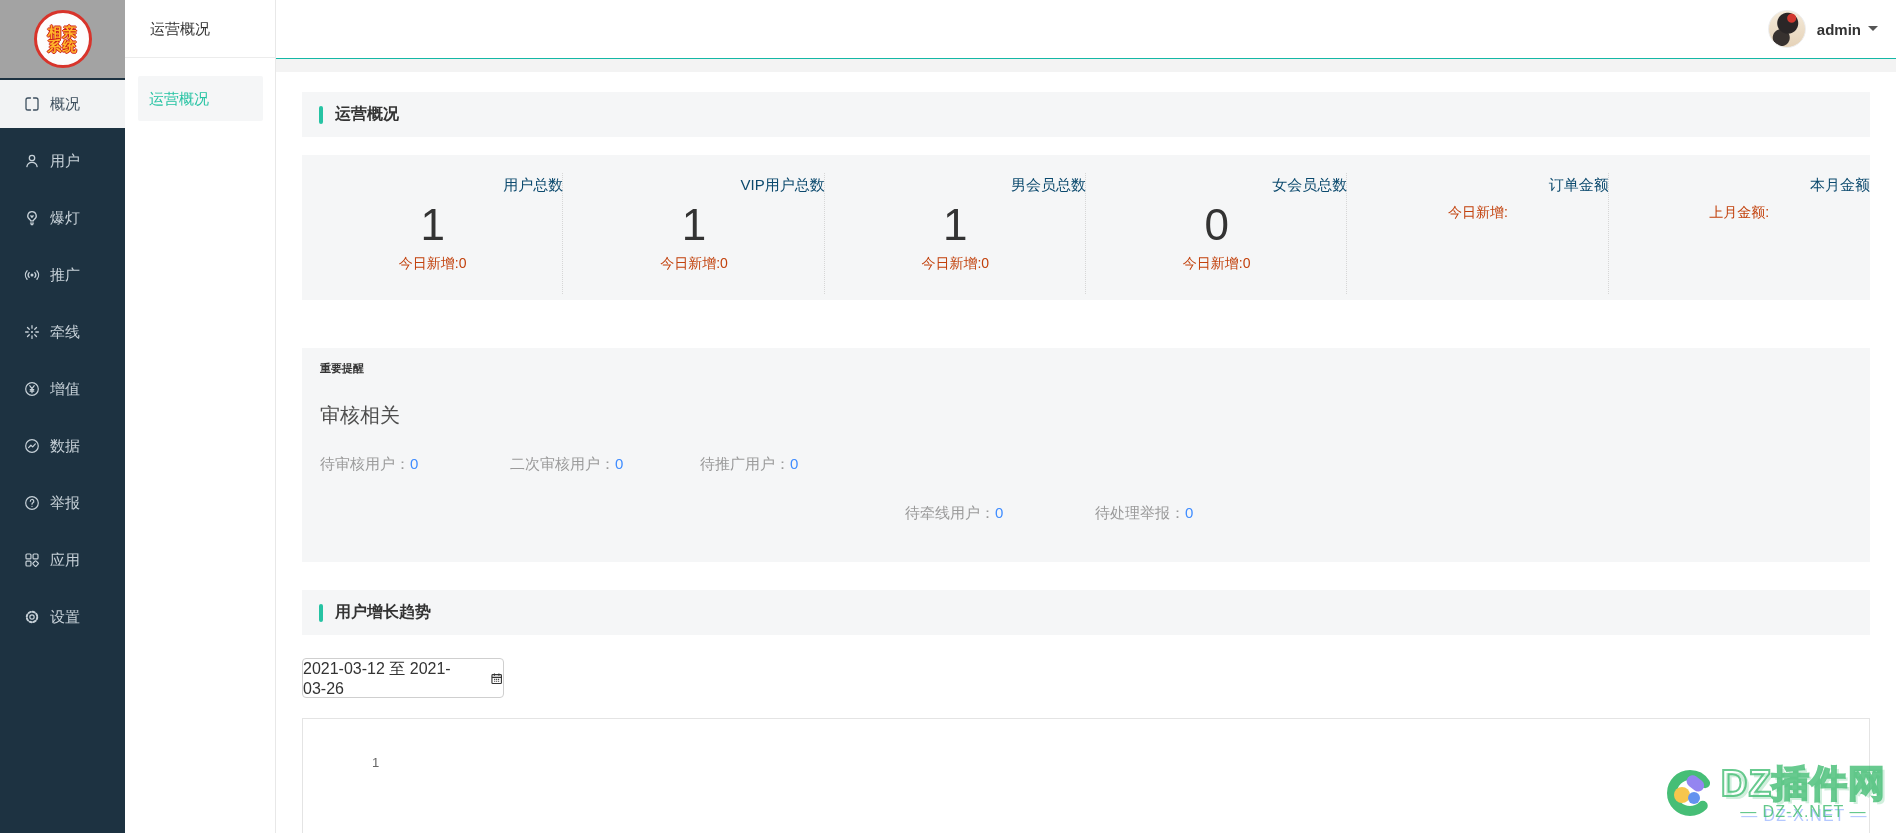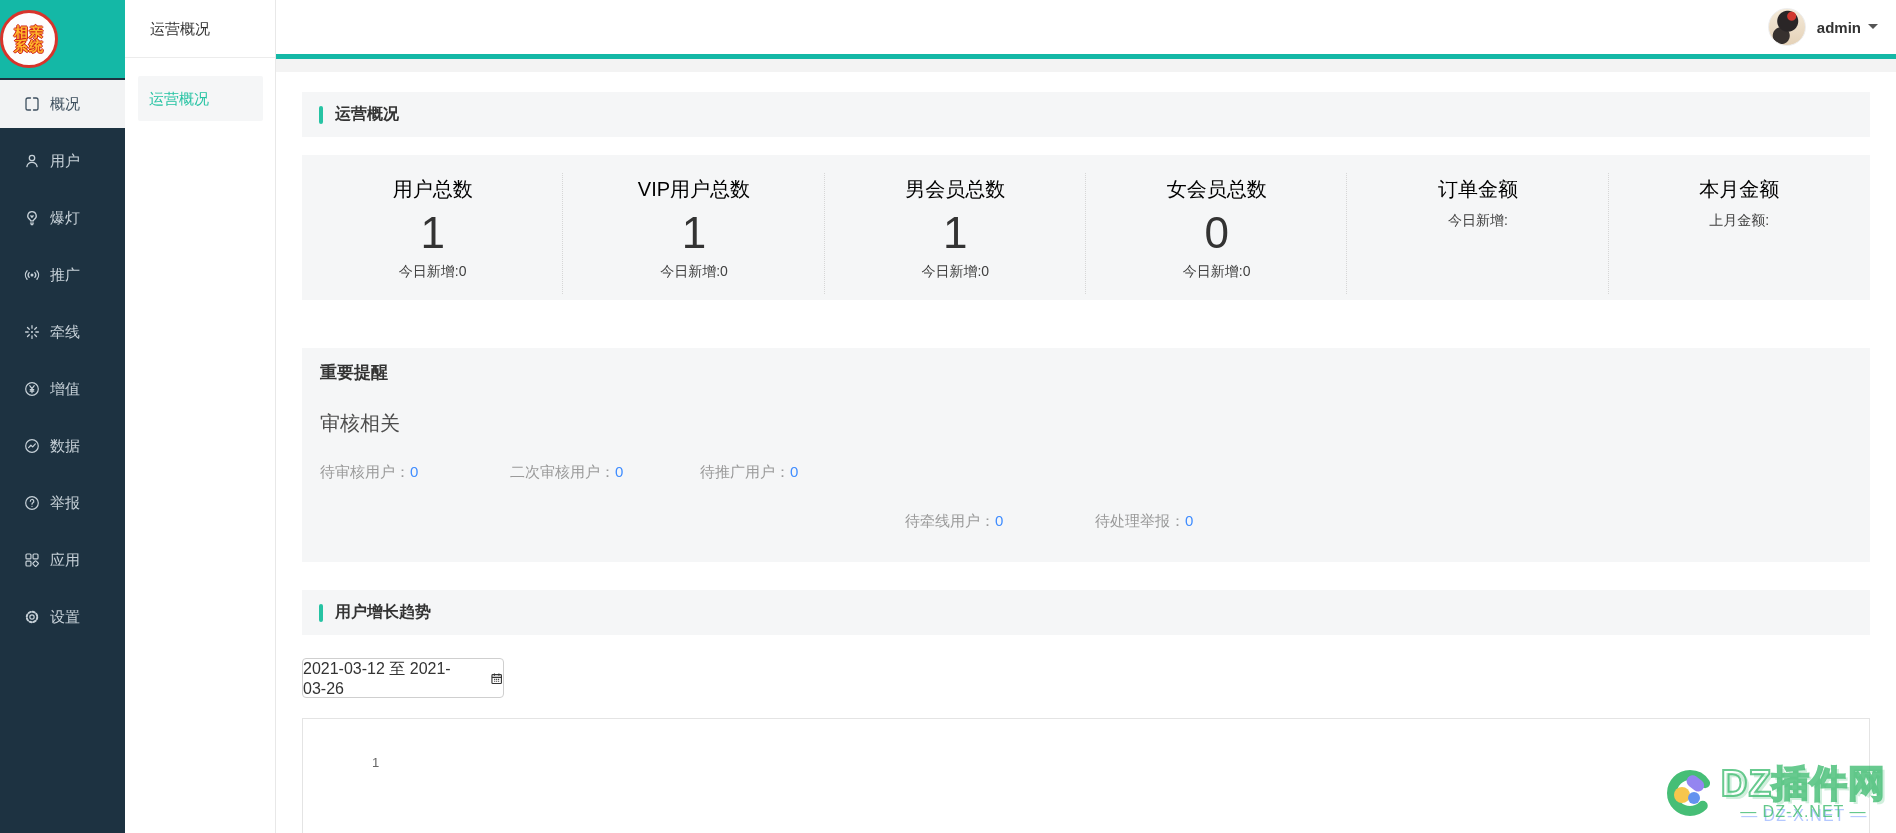--- a/index.html
+++ b/index.html
@@ -5,42 +5,42 @@
   * { box-sizing: border-box; }
   html,body { margin:0; padding:0; }
   body {
     width:1896px; height:833px; position:relative; overflow:hidden;
     background:#fff; font-family:"Liberation Sans", sans-serif;
     -webkit-font-smoothing:antialiased;
   }
 
   
   .sidebar { position:absolute; left:0; top:0; bottom:0; width:125px; background:#1d3241; z-index:6; }
-  .logo-wrap { height:78px; background:#14b8a6; display:flex; align-items:center; justify-content:flex-start; }
+  .logo-wrap { height:78px; background:#a3a3a3; display:flex; align-items:center; justify-content:center; }
   .logo { width:58px; height:58px; border-radius:50%; background:#fdfdfd; border:3px solid #d8342b;
           display:flex; flex-direction:column; align-items:center; justify-content:center; line-height:1.02; overflow:hidden; }
   .logo span { font-size:14px; font-weight:bold; color:#ffb62c; letter-spacing:1px;
           text-shadow:-1px 0 #cf2218, 1px 0 #cf2218, 0 -1px #cf2218, 0 1px #cf2218; }
   .menu { margin-top:2px; }
   .menu-item { height:48px; margin-bottom:9px; display:flex; align-items:center; padding-left:23px;
           color:#c7d1d8; font-size:15px; cursor:pointer; }
   .menu-item svg { width:18px; height:18px; margin-right:9px; flex:none; }
   .menu-item.active { background:#f2f3f4; color:#3c4e5d; }
 
   
   .subnav { position:absolute; left:125px; top:0; bottom:0; width:151px; background:#fff;
           border-right:1px solid #e8e8e8; z-index:5; }
   .subnav-title { height:58px; line-height:58px; padding-left:25px; font-size:15px; color:#333;
           border-bottom:1px solid #ececec; }
   .subnav-item { margin:18px 12px 0 13px; height:45px; line-height:45px; padding-left:11px;
           background:#f5f6f7; color:#26c3a3; font-size:15px; border-radius:2px; cursor:pointer; }
 
   
   .topbar { position:absolute; left:276px; right:0; top:0; height:59px; background:#fff;
-          border-bottom:5px solid #14b8a6; display:flex; align-items:center; justify-content:flex-end;
+          border-bottom:1px solid #14b8a6; display:flex; align-items:center; justify-content:flex-end;
           padding-right:18px; z-index:4; }
   .avatar { width:38px; height:38px; border-radius:50%; border:1px solid #eee; cursor:pointer;
       background:
         radial-gradient(circle at 63% 20%, #d2382f 0 4px, rgba(0,0,0,0) 5px),
         radial-gradient(circle at 52% 34%, #2a2627 0 10px, rgba(0,0,0,0) 11px),
         radial-gradient(circle at 34% 74%, #37312f 0 8px, rgba(0,0,0,0) 9px),
         linear-gradient(180deg,#f4ead9,#e5d2b8); }
   .admin-name { margin-left:11px; font-weight:bold; font-size:15px; color:#333; cursor:pointer; }
   .caret { margin-left:7px; margin-top:4px; width:0; height:0; border:5px solid transparent; border-top-color:#555; }
 
@@ -51,27 +51,27 @@
 
   .section-head { height:45px; background:#f5f6f7; display:flex; align-items:center; padding-left:17px; }
   .section-head .bar { width:4px; height:18px; border-radius:2px; background:#26c3a3; }
   .section-head .t { margin-left:12px; font-size:16px; font-weight:bold; color:#333; }
   .head-1 { margin-top:20px; }
 
   .stats { margin-top:18px; height:145px; background:#f5f6f7; display:flex; }
   .stat { flex:1; text-align:center; padding-top:21px; position:relative; }
   .stat:not(:last-child)::after { content:""; position:absolute; right:0; top:18px; bottom:6px;
           border-right:1px dotted #d6d6d6; }
-  .stat-title { font-size:20px; color:#000000; }
+  .stat-title { font-size:15px; color:#0c4a6e;text-align:right; }
   .stat-num { font-size:44px; color:#333; line-height:1.22; margin-top:3px; }
-  .stat-sub { font-size:14px; color:#404040; margin-top:3px; }
+  .stat-sub { font-size:14px; color:#c2410c; margin-top:3px; }
   .stat.no-num .stat-sub { margin-top:9px; }
 
   .reminder { margin-top:48px; height:214px; background:#f5f6f7; padding:13px 0 0 18px; }
-  .reminder-title { font-size:17px; font-weight:bold; color:#333; }
+  .reminder-title { font-size:11px; font-weight:bold; color:#333; }
   .reminder-group { margin-top:26px; font-size:20px; color:#4d4d4d; }
   .reminder-row { margin-top:26px; display:flex; font-size:15px; }
   .reminder-row + .reminder-row { margin-top:30px;justify-content:center; }
   .reminder-item { width:190px; color:#9a9a9a; }
   .reminder-item .v { color:#3f8cff; cursor:pointer; }
 
   .head-2 { margin-top:28px; }
   .datebox { margin-top:23px; width:202px; height:40px; border:1px solid #cfcfcf; border-radius:4px;
           display:flex; align-items:center; justify-content:center; gap:19px; font-size:16px; color:#333;
           background:#fff; cursor:pointer; }

